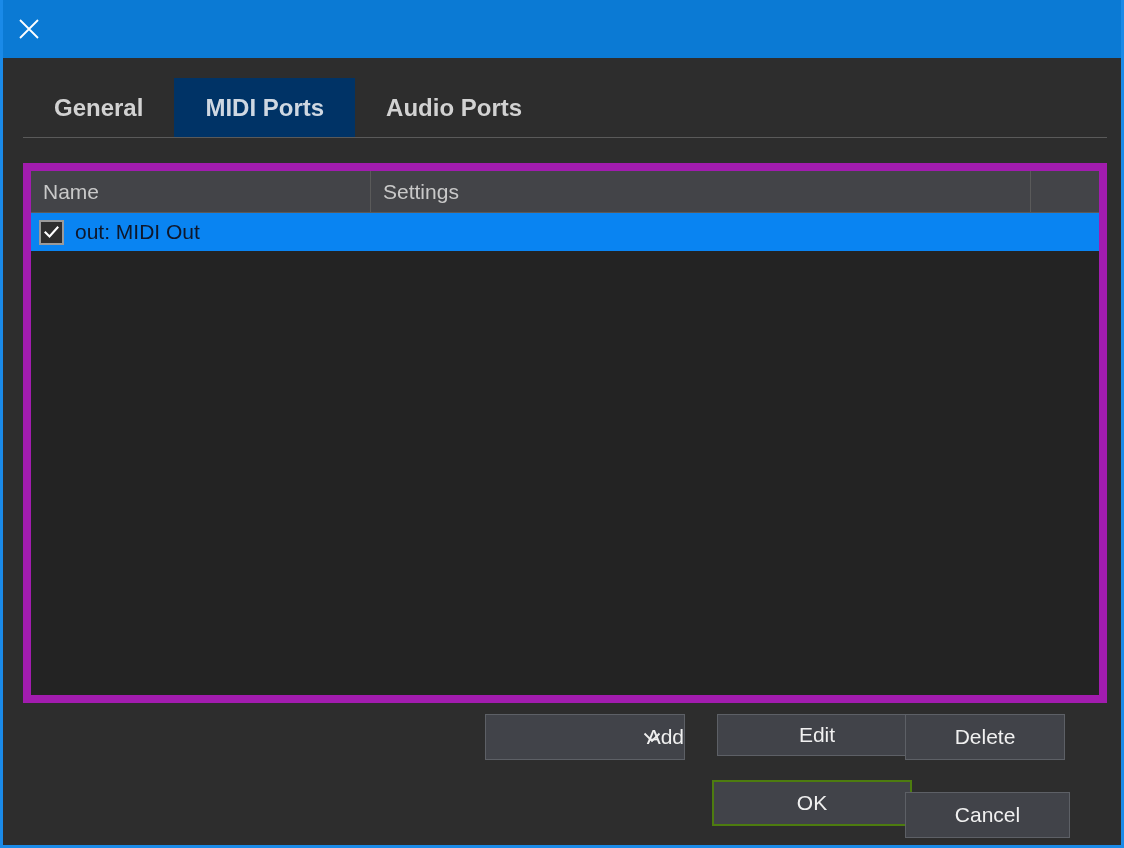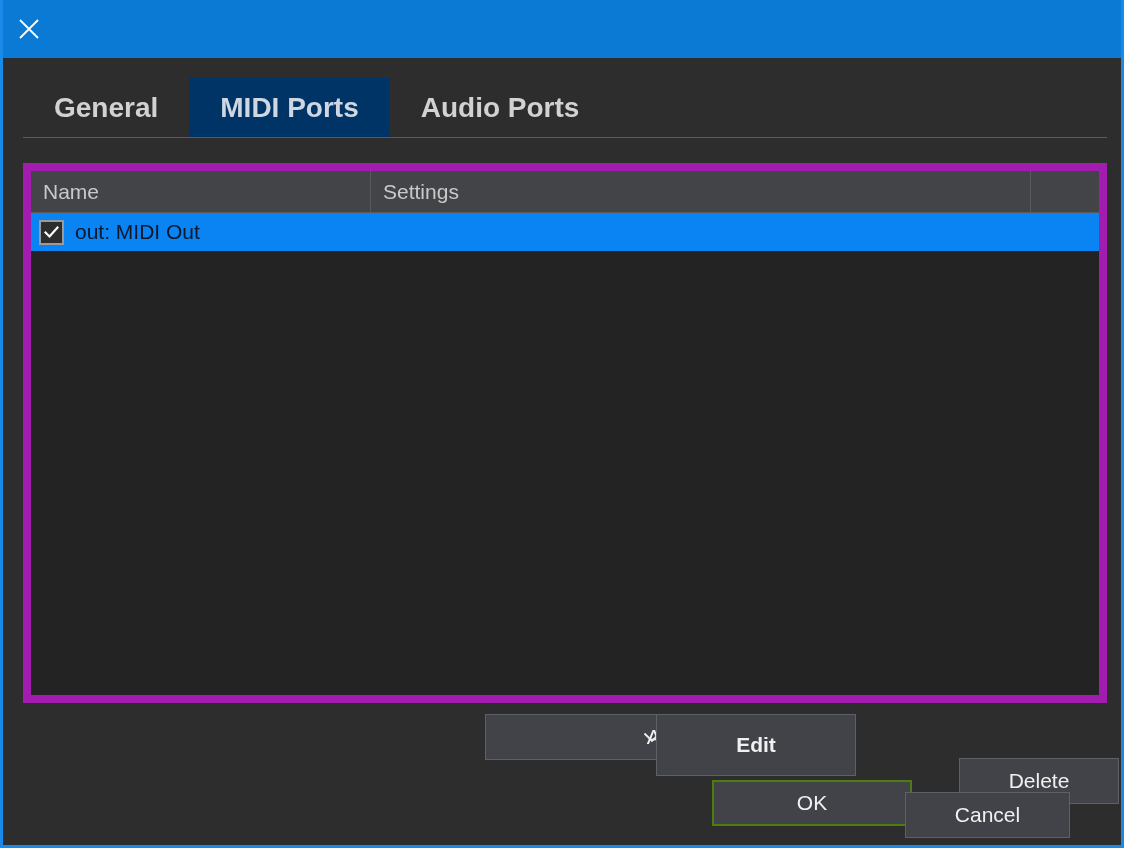--- a/index.html
+++ b/index.html
@@ -69,21 +69,21 @@
     top: 20px;
     height: 59px;
     display: flex;
     align-items: stretch;
   }
   .tab {
     display: flex;
     align-items: center;
     justify-content: flex-start;
     padding: 0 31px;
-    font-size: 28px;
+    font-size: 24px;
     font-weight: bold;
     color: #d2d2d2;
     background: transparent;
     cursor: pointer;
     white-space: nowrap;
     box-sizing: border-box;
   }
   .tab.selected {
     background: #003366;
     color: #cfd8e2;
@@ -186,22 +186,22 @@
     justify-content: flex-end;
   }
   .btn-add .lbl { margin-left: 26px; }
   .btn-add .chev {
     position: absolute;
     right: 22px;
     top: 50%;
     transform: translateY(-50%);
     display: flex;
   }
-  .btn-edit   { left: 653px; top: 714px; width: 200px; height: 62px; font-weight: bold; }
-  .btn-delete { left: 956px; top: 714px; width: 160px; height: 46px; margin-top: 44px; }
+  .btn-edit   { left: 714px; top: 714px; width: 200px; height: 42px; }
+  .btn-delete { left: 902px; top: 714px; width: 160px; height: 46px; }
   .btn-ok     { left: 692px; top: 780px; width: 200px; height: 46px; }
   .btn-cancel { left: 902px; top: 792px; width: 165px; height: 46px; }
 </style>
 </head>
 <body>
 
 <div id="window">
 
   <div class="titlebar">
     <span class="close-btn">

